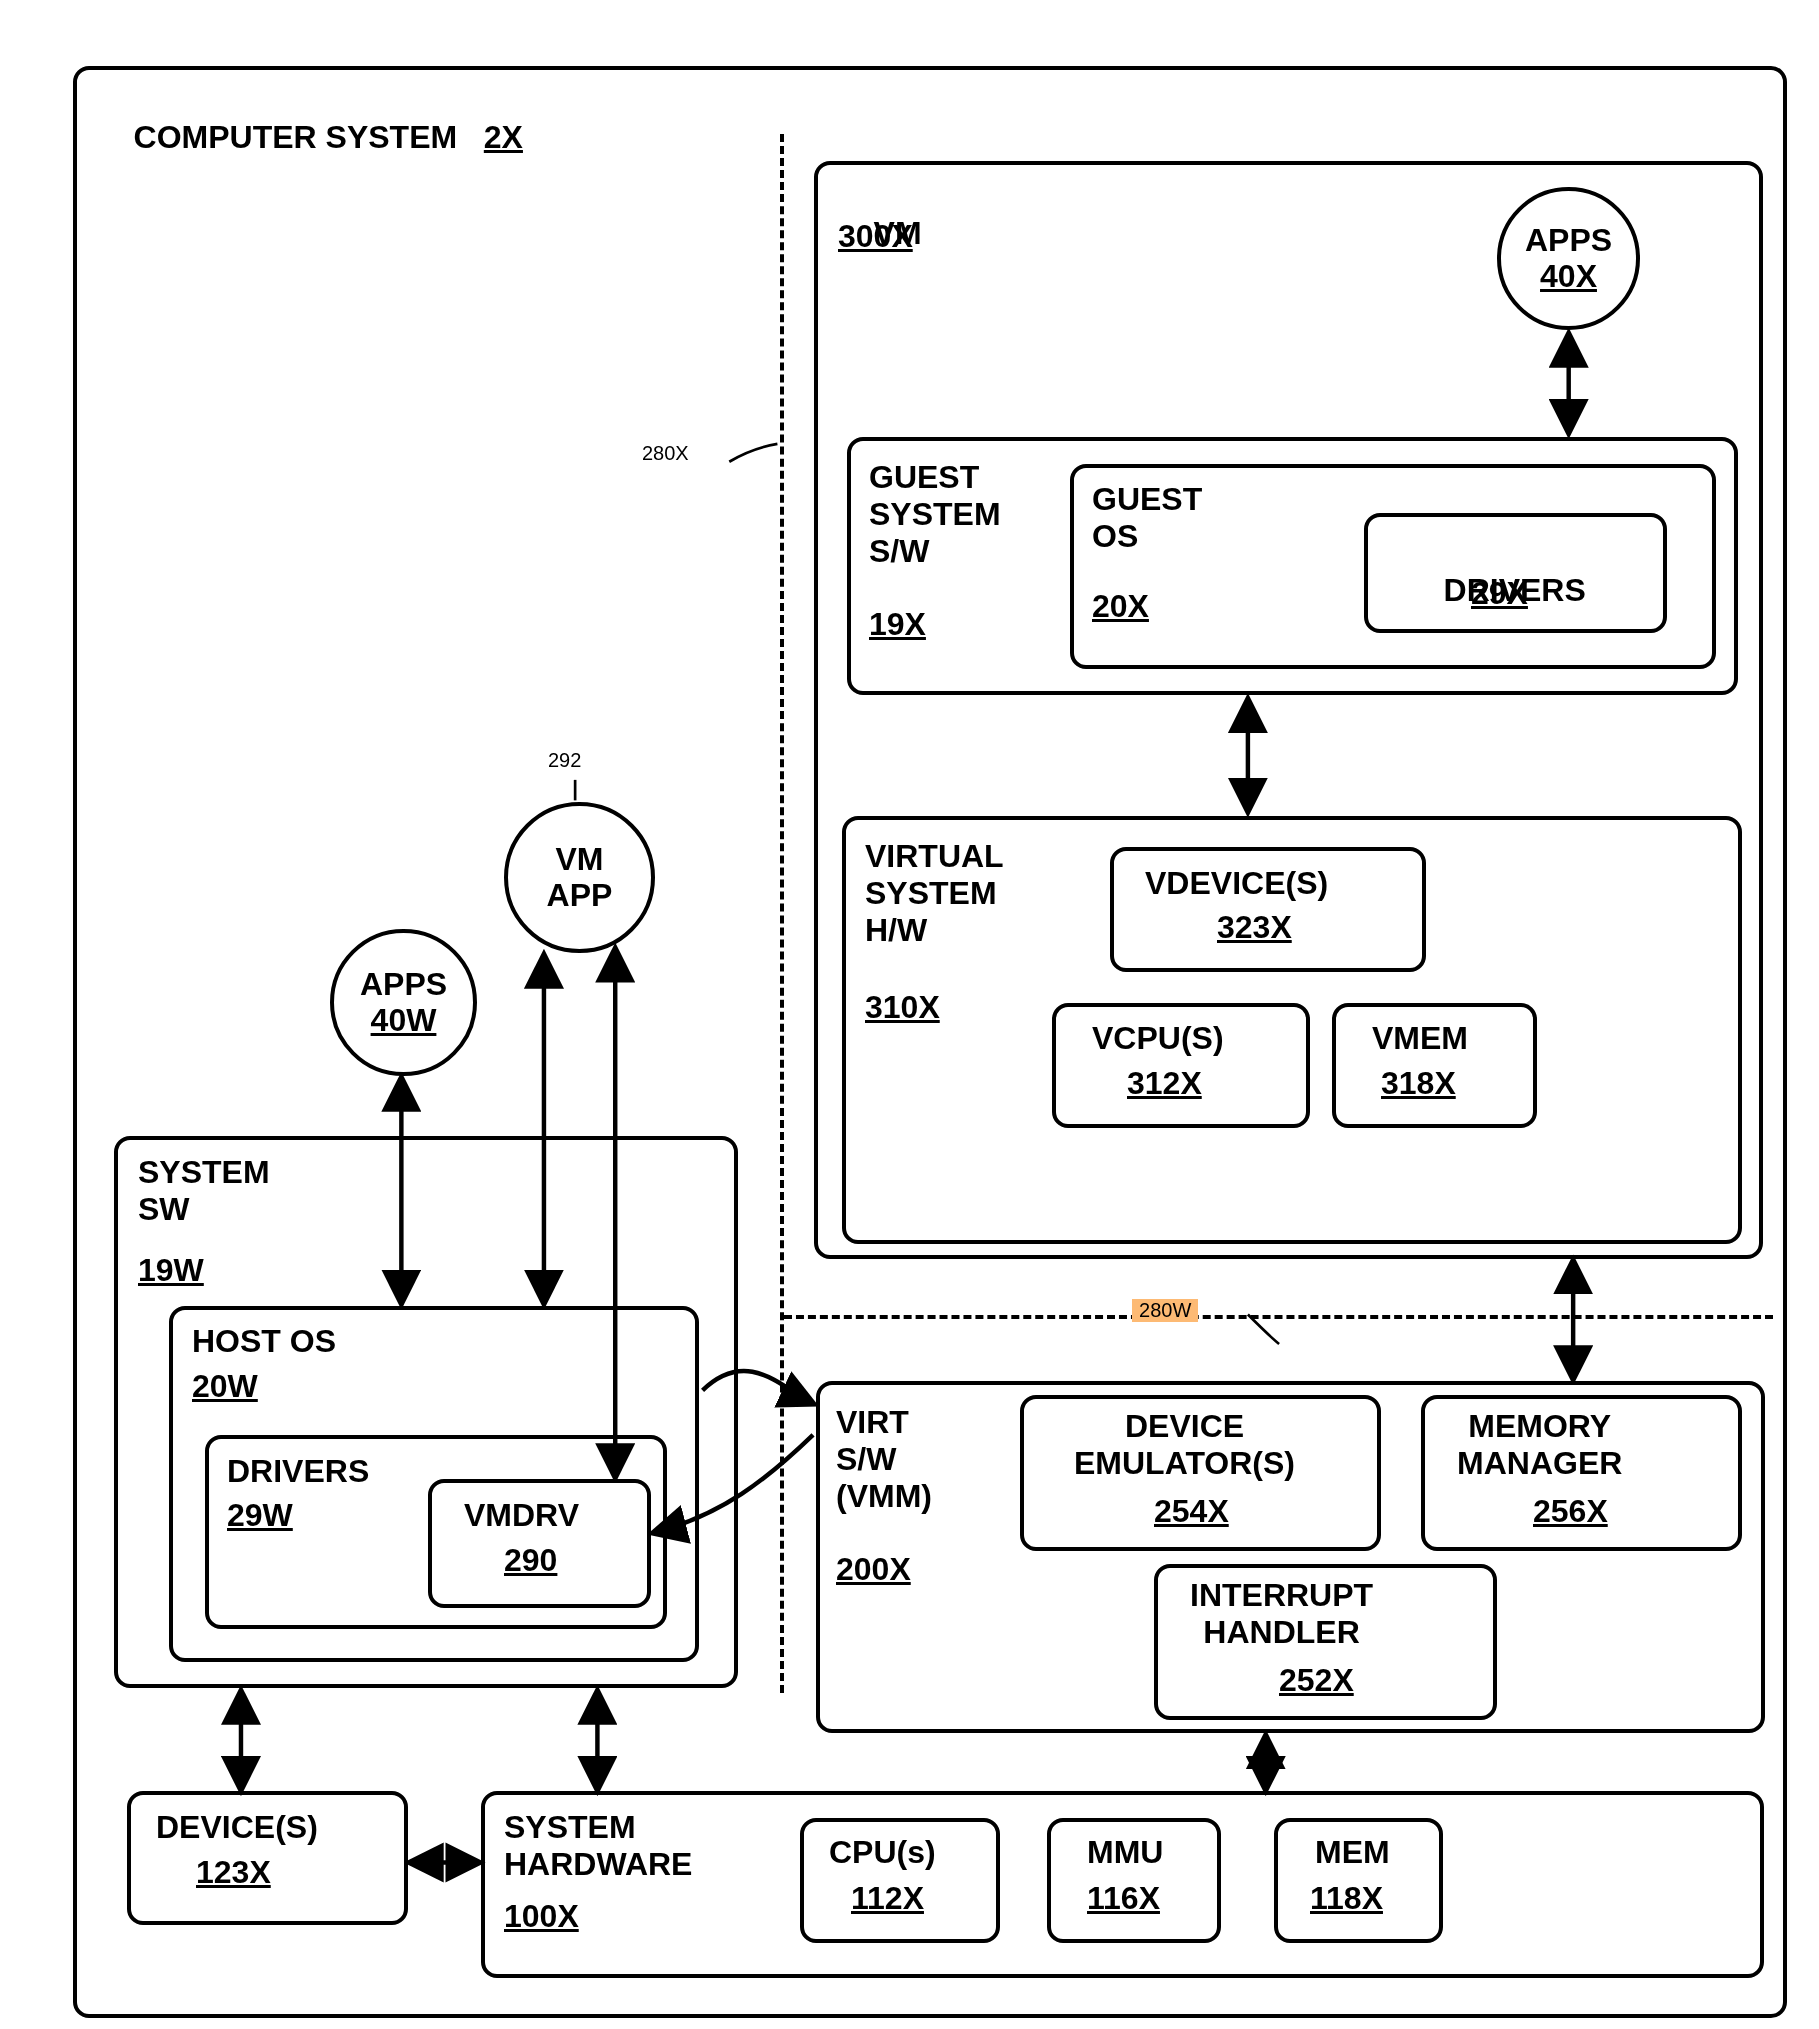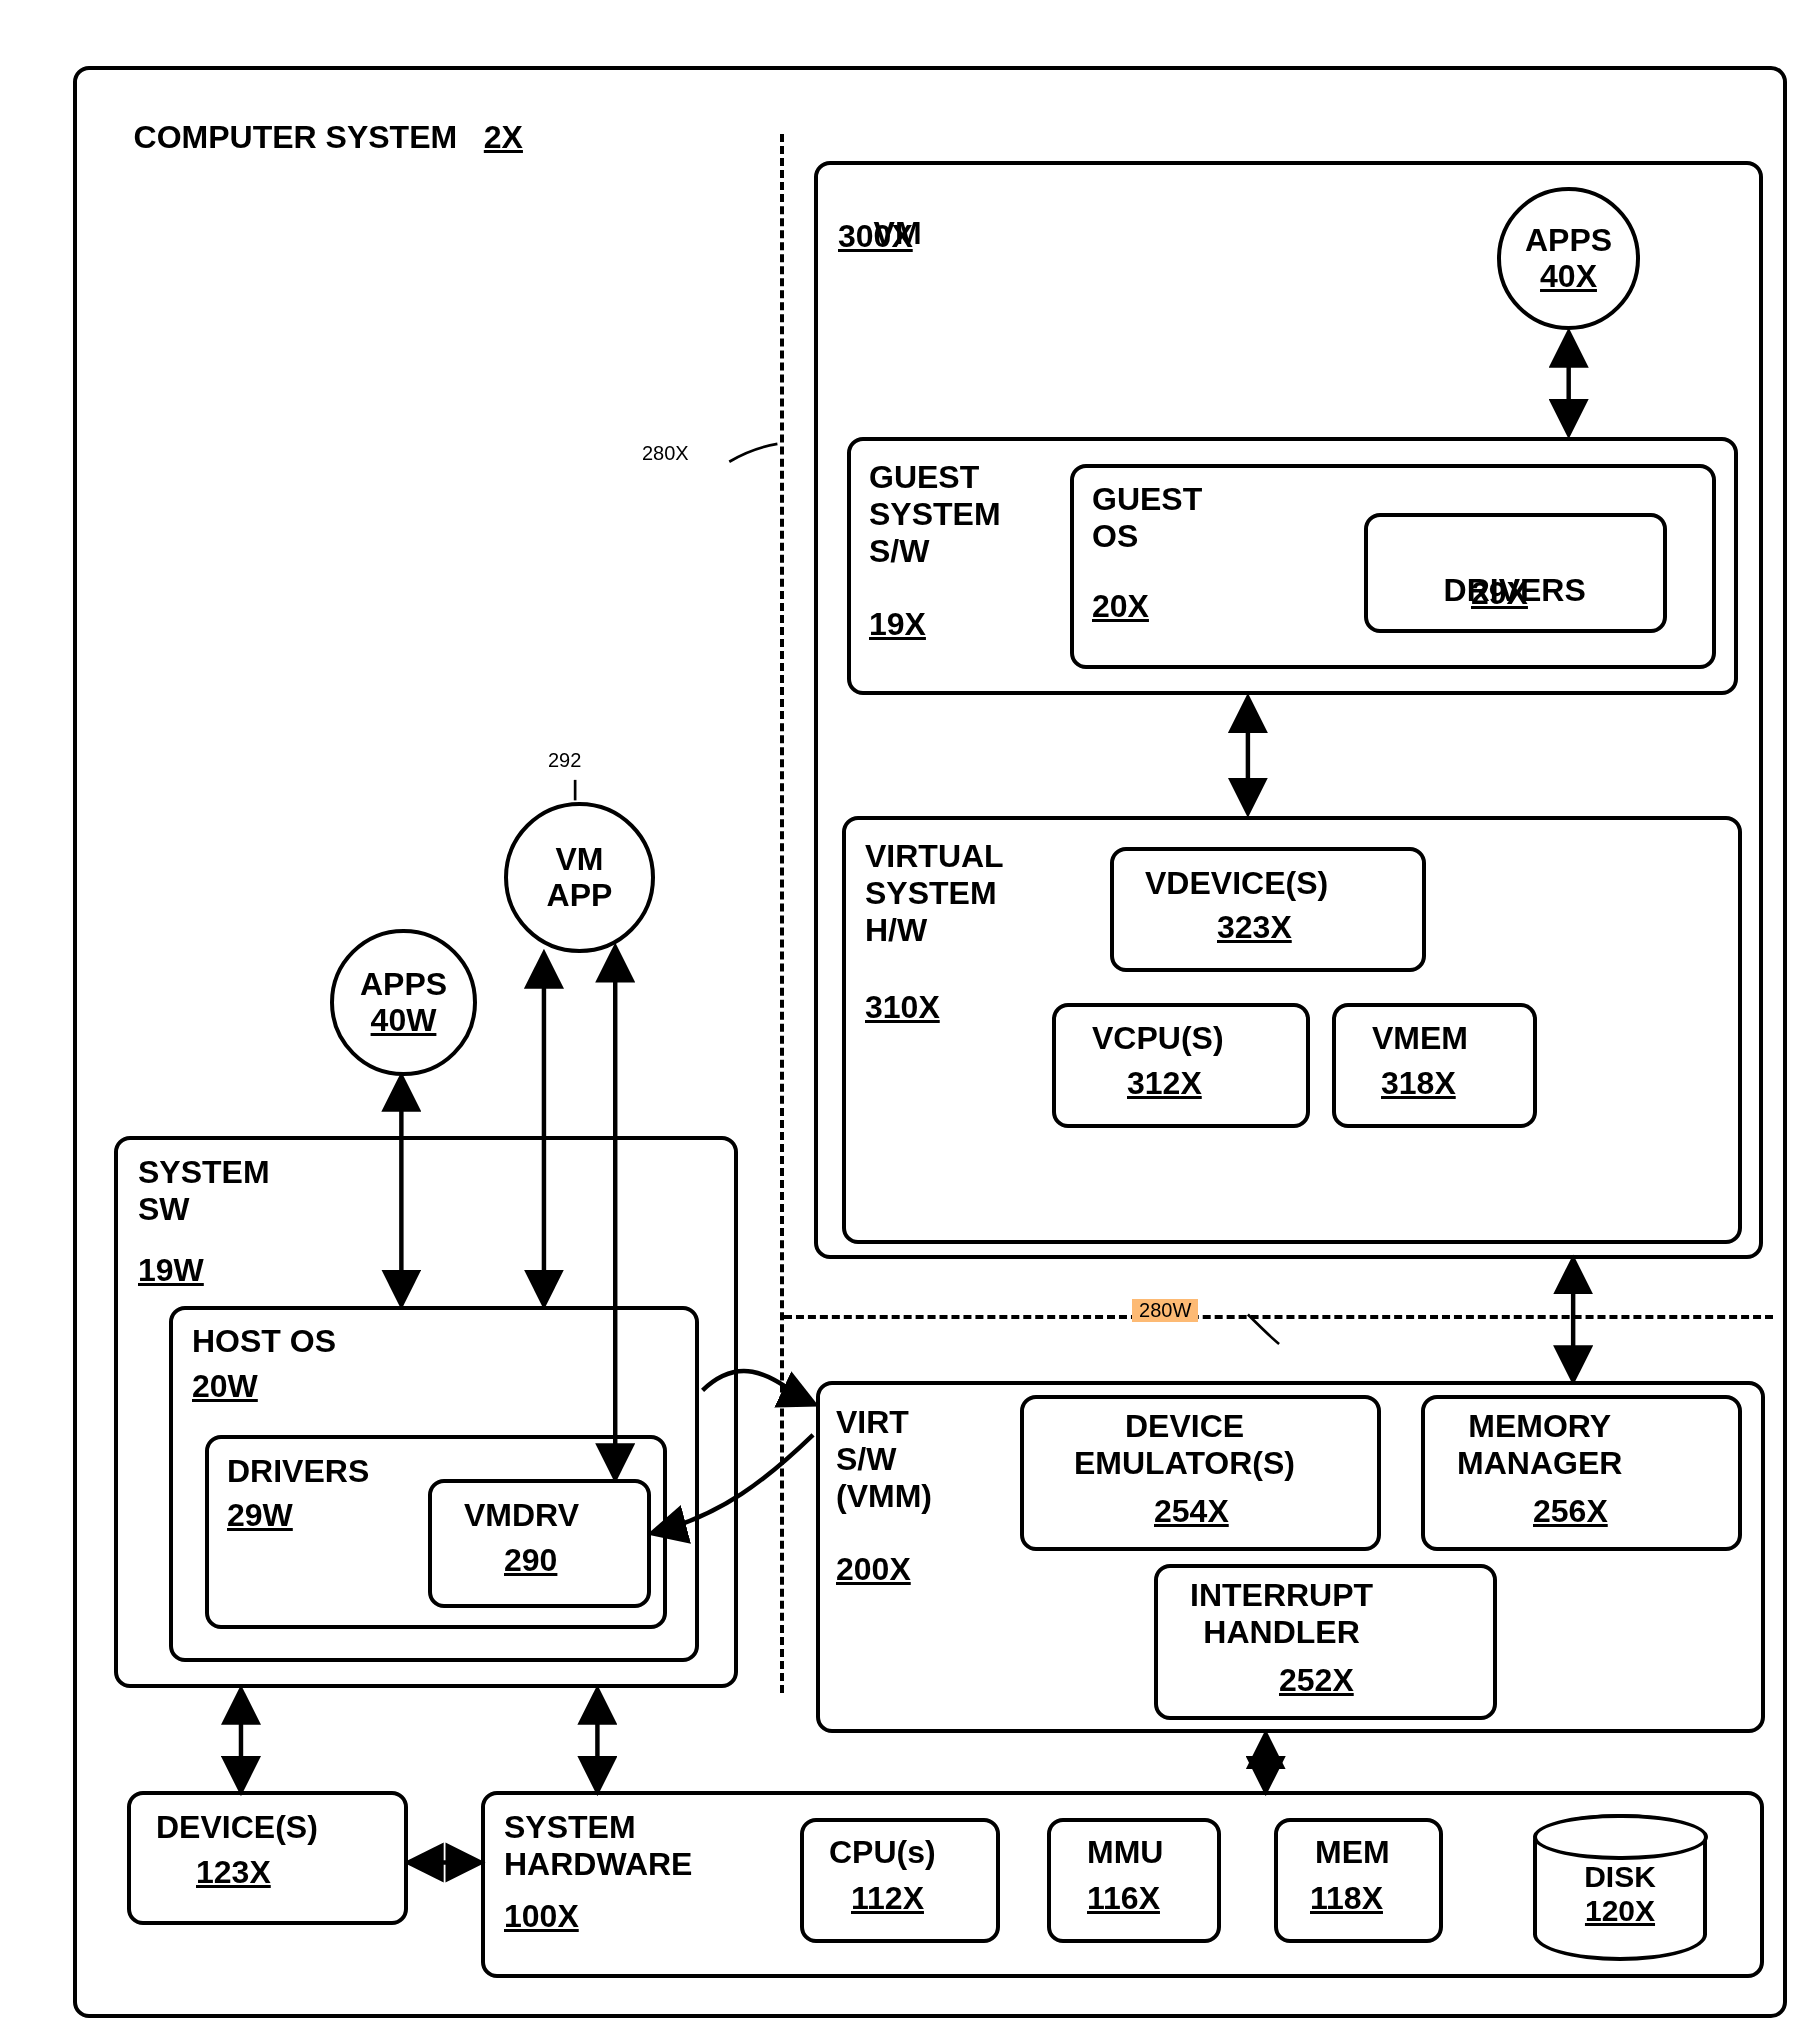--- a/index.html
+++ b/index.html
@@ -220,26 +220,20 @@
   <div class="label ref" style="left:833px; top:1862px;">112X</div>
 
   <div class="box" style="left:1029px; top:1800px; width:174px; height:125px;"></div>
   <div class="label" style="left:1069px; top:1816px;">MMU</div>
   <div class="label ref" style="left:1069px; top:1862px;">116X</div>
 
   <div class="box" style="left:1256px; top:1800px; width:169px; height:125px;"></div>
   <div class="label" style="left:1297px; top:1816px;">MEM</div>
   <div class="label ref" style="left:1292px; top:1862px;">118X</div>
 
-  <div class="cyl" style="left:1515px; top:1796px; width:174px; height:147px;">
-    <div class="cyl-label">
-      <span>DISK</span><br>
-      <span class="ref">120X</span>
-    </div>
-  </div>
 
   <svg class="overlay" viewBox="0 0 2042 2277">
     <defs>
       <marker id="arr" viewBox="0 0 12 12" refX="10" refY="6" markerWidth="9" markerHeight="9" orient="auto-start-reverse">
         <path d="M0,0 L12,6 L0,12 z" fill="#000"></path>
       </marker>
     </defs>
     <g stroke="#000" stroke-width="5" fill="none">
 
       <line x1="1740" y1="355" x2="1740" y2="465" marker-start="url(#arr)" marker-end="url(#arr)"></line>

